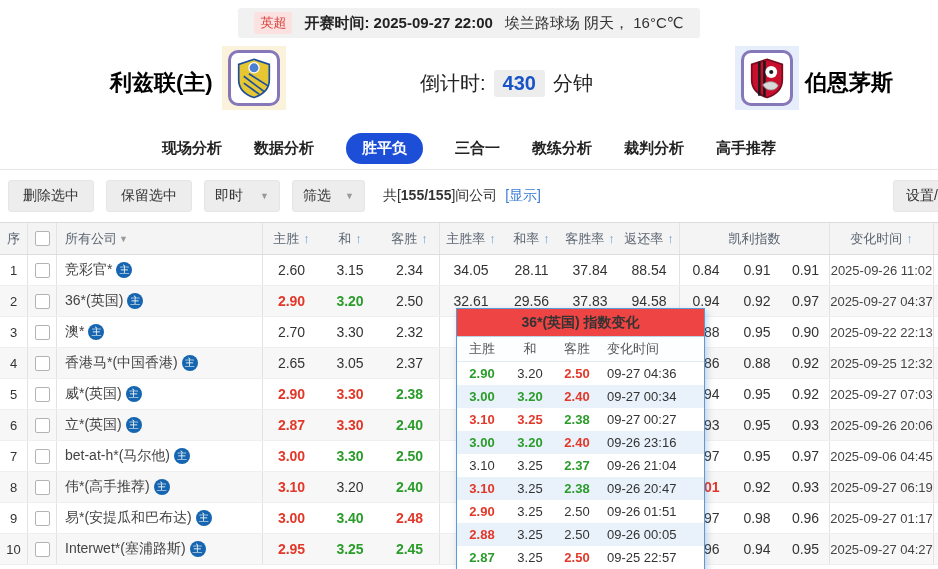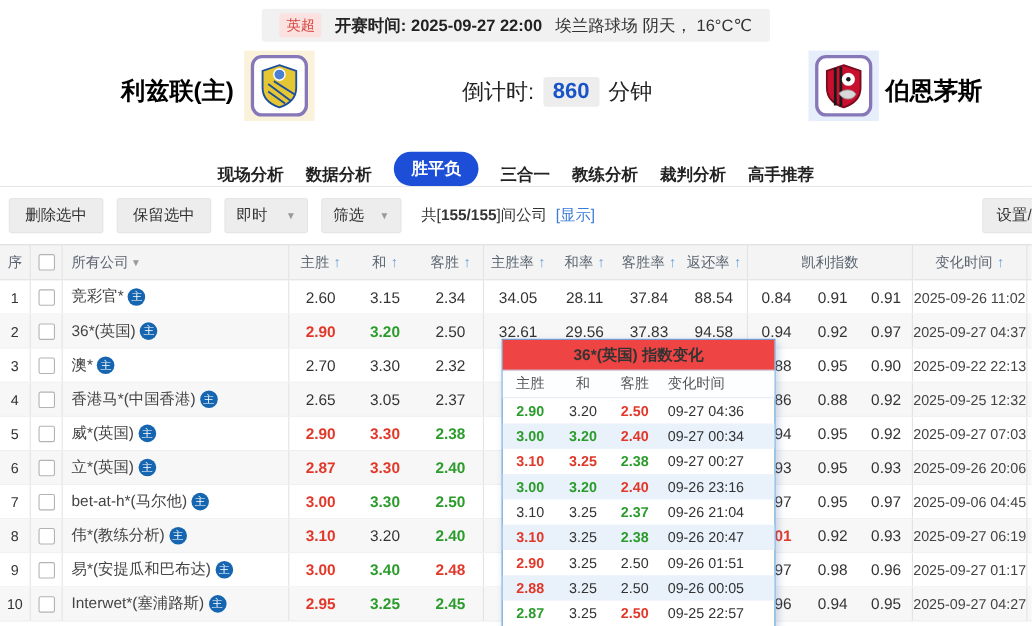--- a/index.html
+++ b/index.html
@@ -20,21 +20,21 @@
   .away-name { left:805px; }
   .badge-box { position:absolute; top:2px; width:64px; height:64px; display:flex; align-items:center; justify-content:center; }
   .badge-home-bg { left:222px; background:#fbf2dc; }
   .badge-away-bg { left:735px; background:#e7eefb; }
   .badge-inner { width:52px; height:56px; background:#fff; border:3px solid #8677b8; border-radius:10px; display:flex; align-items:center; justify-content:center; }
   .countdown { position:absolute; left:420px; top:26px; display:flex; align-items:center; gap:8px; }
   .cd-label, .cd-unit { font-size:20px; color:#222; }
   .cd-value { background:#ededed; color:#1953c8; font-size:20px; font-weight:bold; padding:2px 9px; border-radius:3px; }
 
   
-  .tabbar { height:42px; display:flex; align-items:flex-end; justify-content:center; gap:20px; border-bottom:1px solid #e7e7e7; font-size:15px; font-weight:bold; color:#222; }
+  .tabbar { height:42px; display:flex; align-items:center; justify-content:center; gap:32px; border-bottom:1px solid #e7e7e7; font-size:15px; font-weight:bold; color:#222; }
   .tab { cursor:pointer; }
   .tab.active { background:#1d4ed8; color:#fff; border-radius:16px; padding:6px 16px; }
 
   
   .toolbar { position:relative; height:52px; display:flex; align-items:center; gap:12px; padding-left:8px; font-size:14px; color:#333; }
   .tbtn { height:32px; padding:0 14px; background:#ededed; border:1px solid #e5e5e5; border-radius:3px; font-size:14px; color:#333; font-family:inherit; cursor:pointer; }
   .tsel { height:32px; display:flex; align-items:center; background:#ededed; border:1px solid #e5e5e5; border-radius:3px; padding:0 10px; gap:14px; cursor:pointer; }
   .tsel.wide { width:76px; justify-content:space-between; }
   .dd { color:#999; font-size:9px; }
   .count { margin-left:6px; }
@@ -92,21 +92,21 @@
       <div class="badge-inner">
         <svg width="34" height="42" viewBox="0 0 40 48">
           <path d="M20 2 L38 8 V26 C38 38 29 44 20 47 C11 44 2 38 2 26 V8 Z" fill="#e6c733" stroke="#1c4e9c" stroke-width="2"></path>
           <circle cx="20" cy="12" r="6" fill="#4a7fd4" stroke="#fff" stroke-width="1.5"></circle>
           <path d="M8 22 L32 40 M8 30 L26 43 M14 19 L36 33" stroke="#1c4e9c" stroke-width="2"></path>
         </svg>
       </div>
     </div>
     <div class="countdown">
       <span class="cd-label">倒计时:</span>
-      <span class="cd-value">860</span>
+      <span class="cd-value">430</span>
       <span class="cd-unit">分钟</span>
     </div>
     <div class="badge-box badge-away-bg">
       <div class="badge-inner">
         <svg width="34" height="42" viewBox="0 0 40 48">
           <path d="M20 2 L38 8 V26 C38 38 29 44 20 47 C11 44 2 38 2 26 V8 Z" fill="#c8102e" stroke="#7a0a1d" stroke-width="2"></path>
           <path d="M11 5 V45 M17 4 V46" stroke="#1a1a1a" stroke-width="3"></path>
           <circle cx="25" cy="17" r="7" fill="#fff"></circle>
           <circle cx="25" cy="17" r="2.4" fill="#1a1a1a"></circle>
           <path d="M15 32 C20 27 30 27 33 33 C30 40 19 40 15 32 Z" fill="#d9d9d9" stroke="#999" stroke-width="1"></path>
@@ -339,21 +339,21 @@
           <div class="td w11 ">0.95</div>
           <div class="td w12 bdr ">0.97</div>
           <div class="td w13 bdr time">2025-09-06 04:45</div>
         </div>
         <div class="tr even">
           <div class="td w0 bdr seq">8</div>
           <div class="td w1 bdr">
             <span class="cb"></span>
           </div>
           <div class="td w2 bdr company">
-            <span class="cname">伟*(教练分析)</span>
+            <span class="cname">伟*(高手推荐)</span>
             <span class="hbadge">主</span>
           </div>
           <div class="td w3 red">3.10</div>
           <div class="td w4 ">3.20</div>
           <div class="td w5 bdr green">2.40</div>
           <div class="td w6"></div>
           <div class="td w7"></div>
           <div class="td w8"></div>
           <div class="td w9 bdr"></div>
           <div class="td w10 red">1.01</div>

